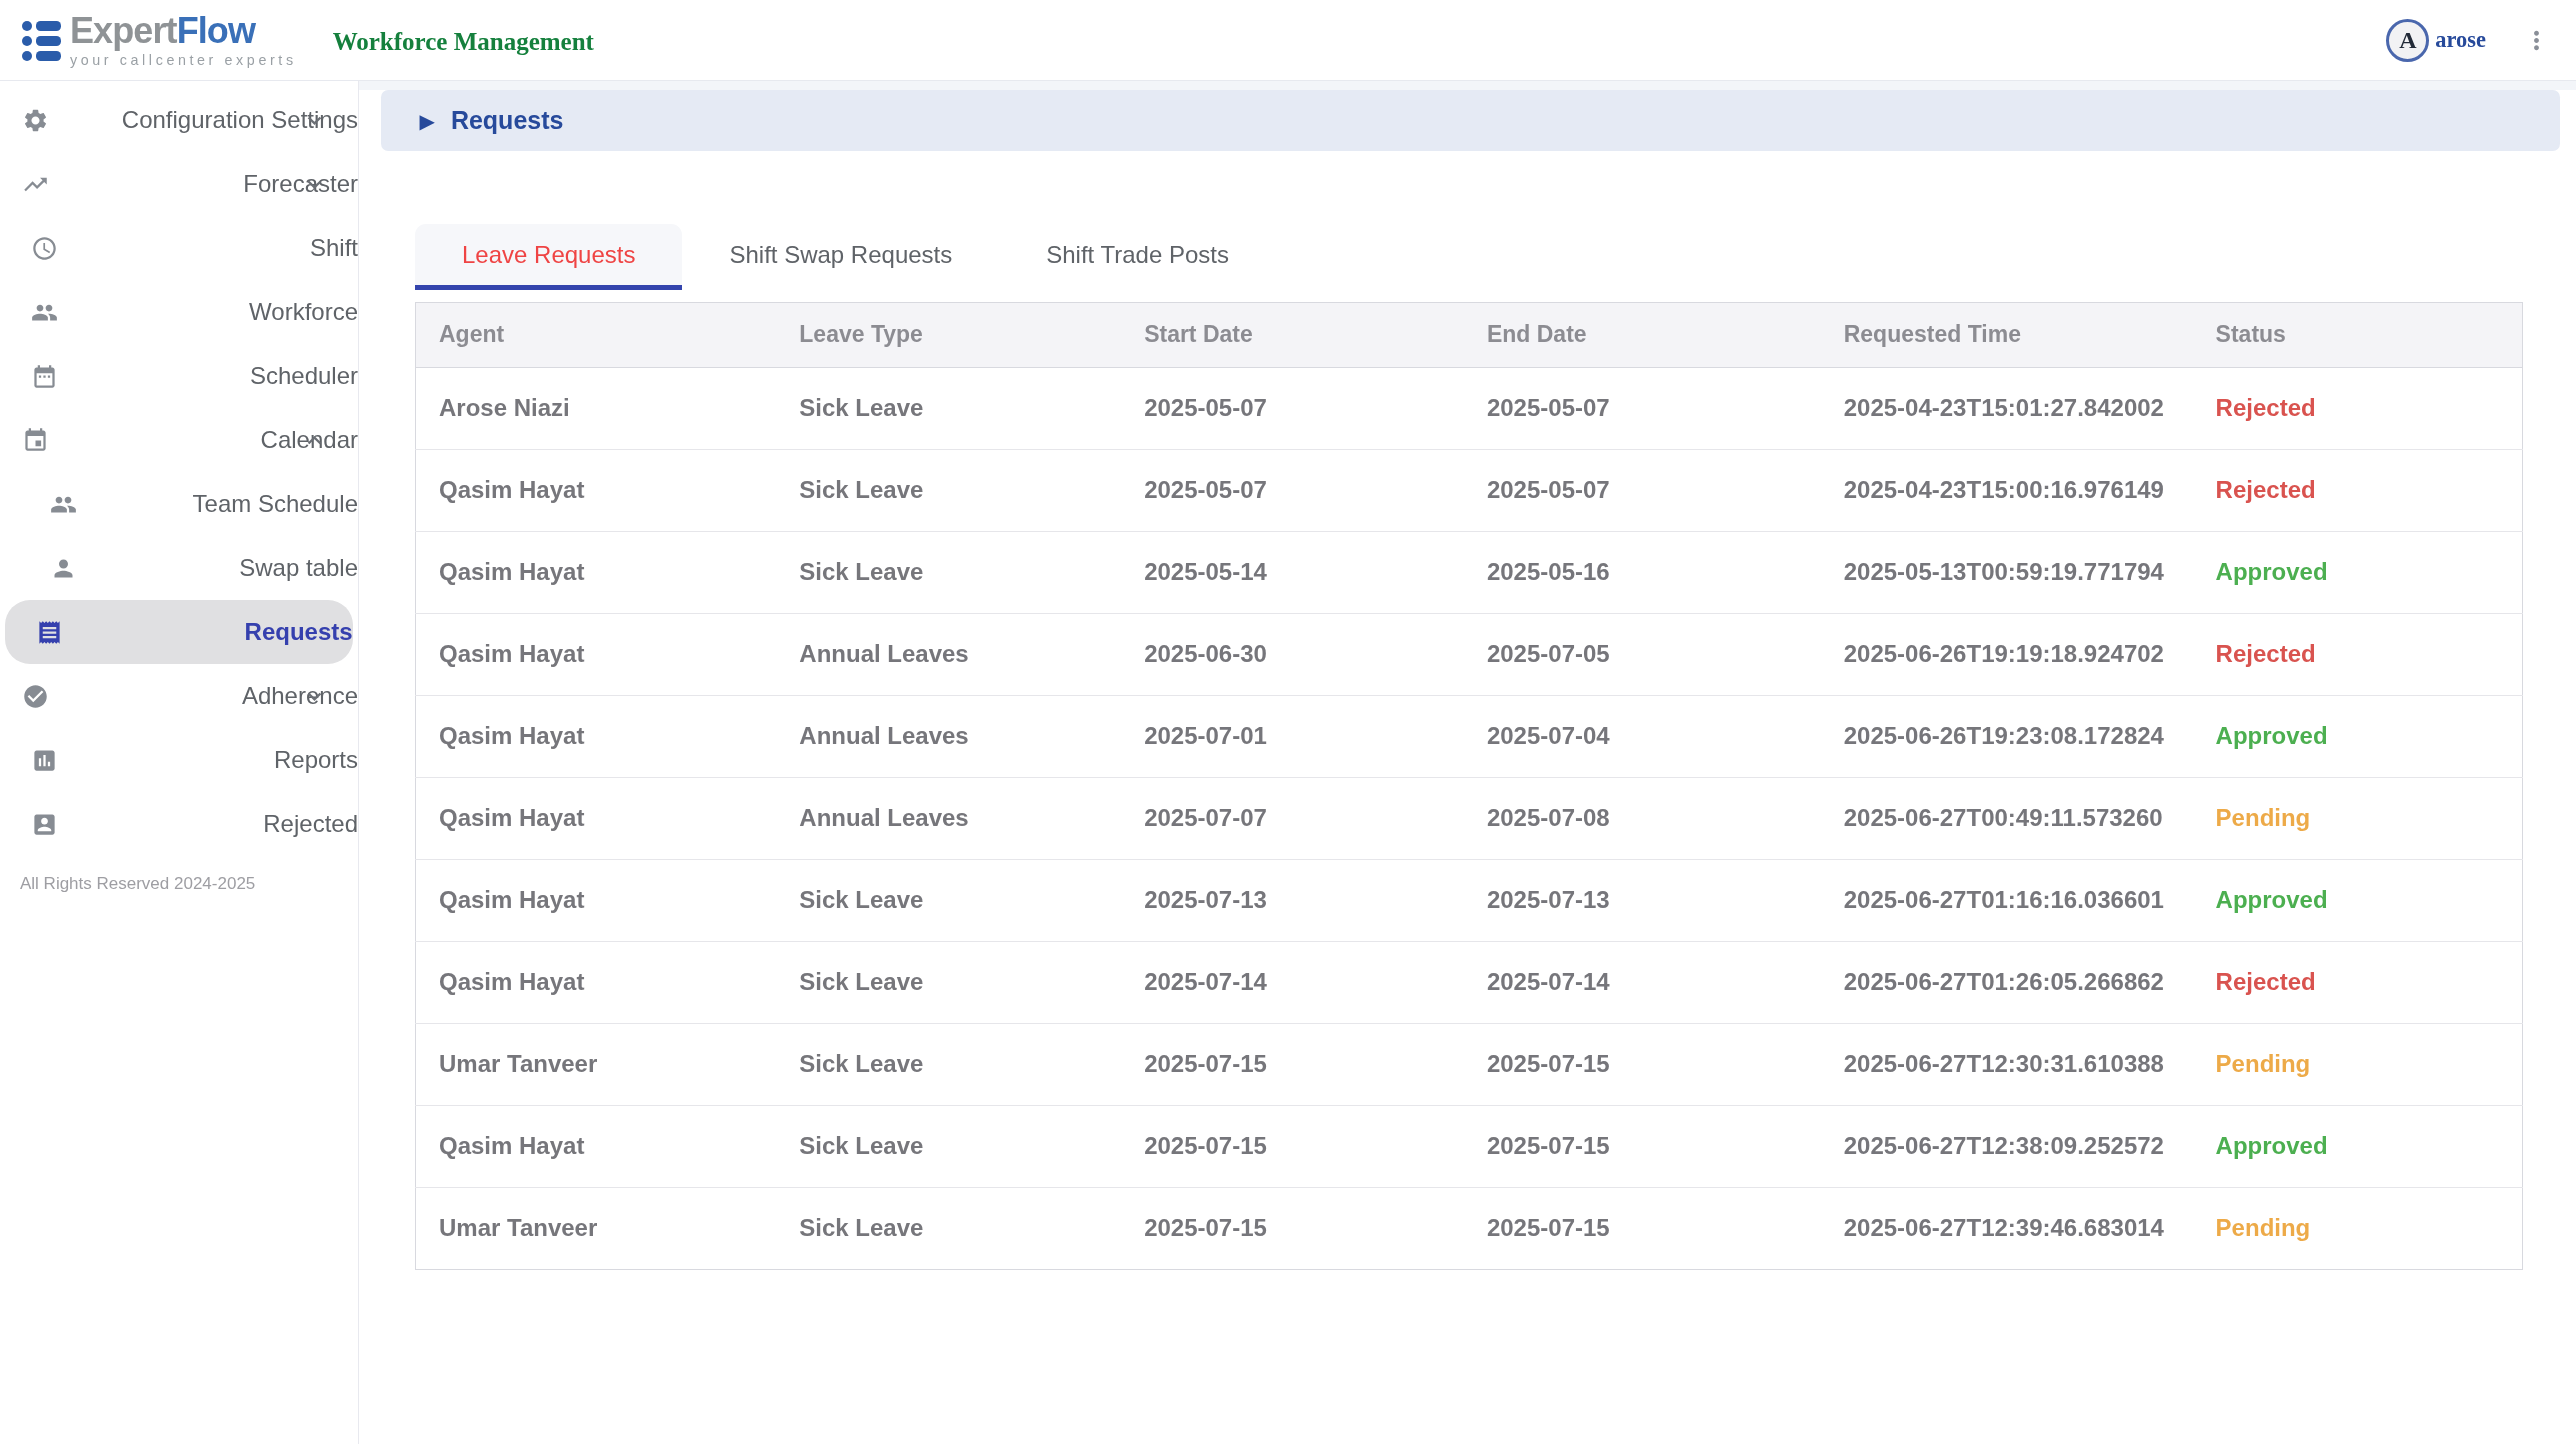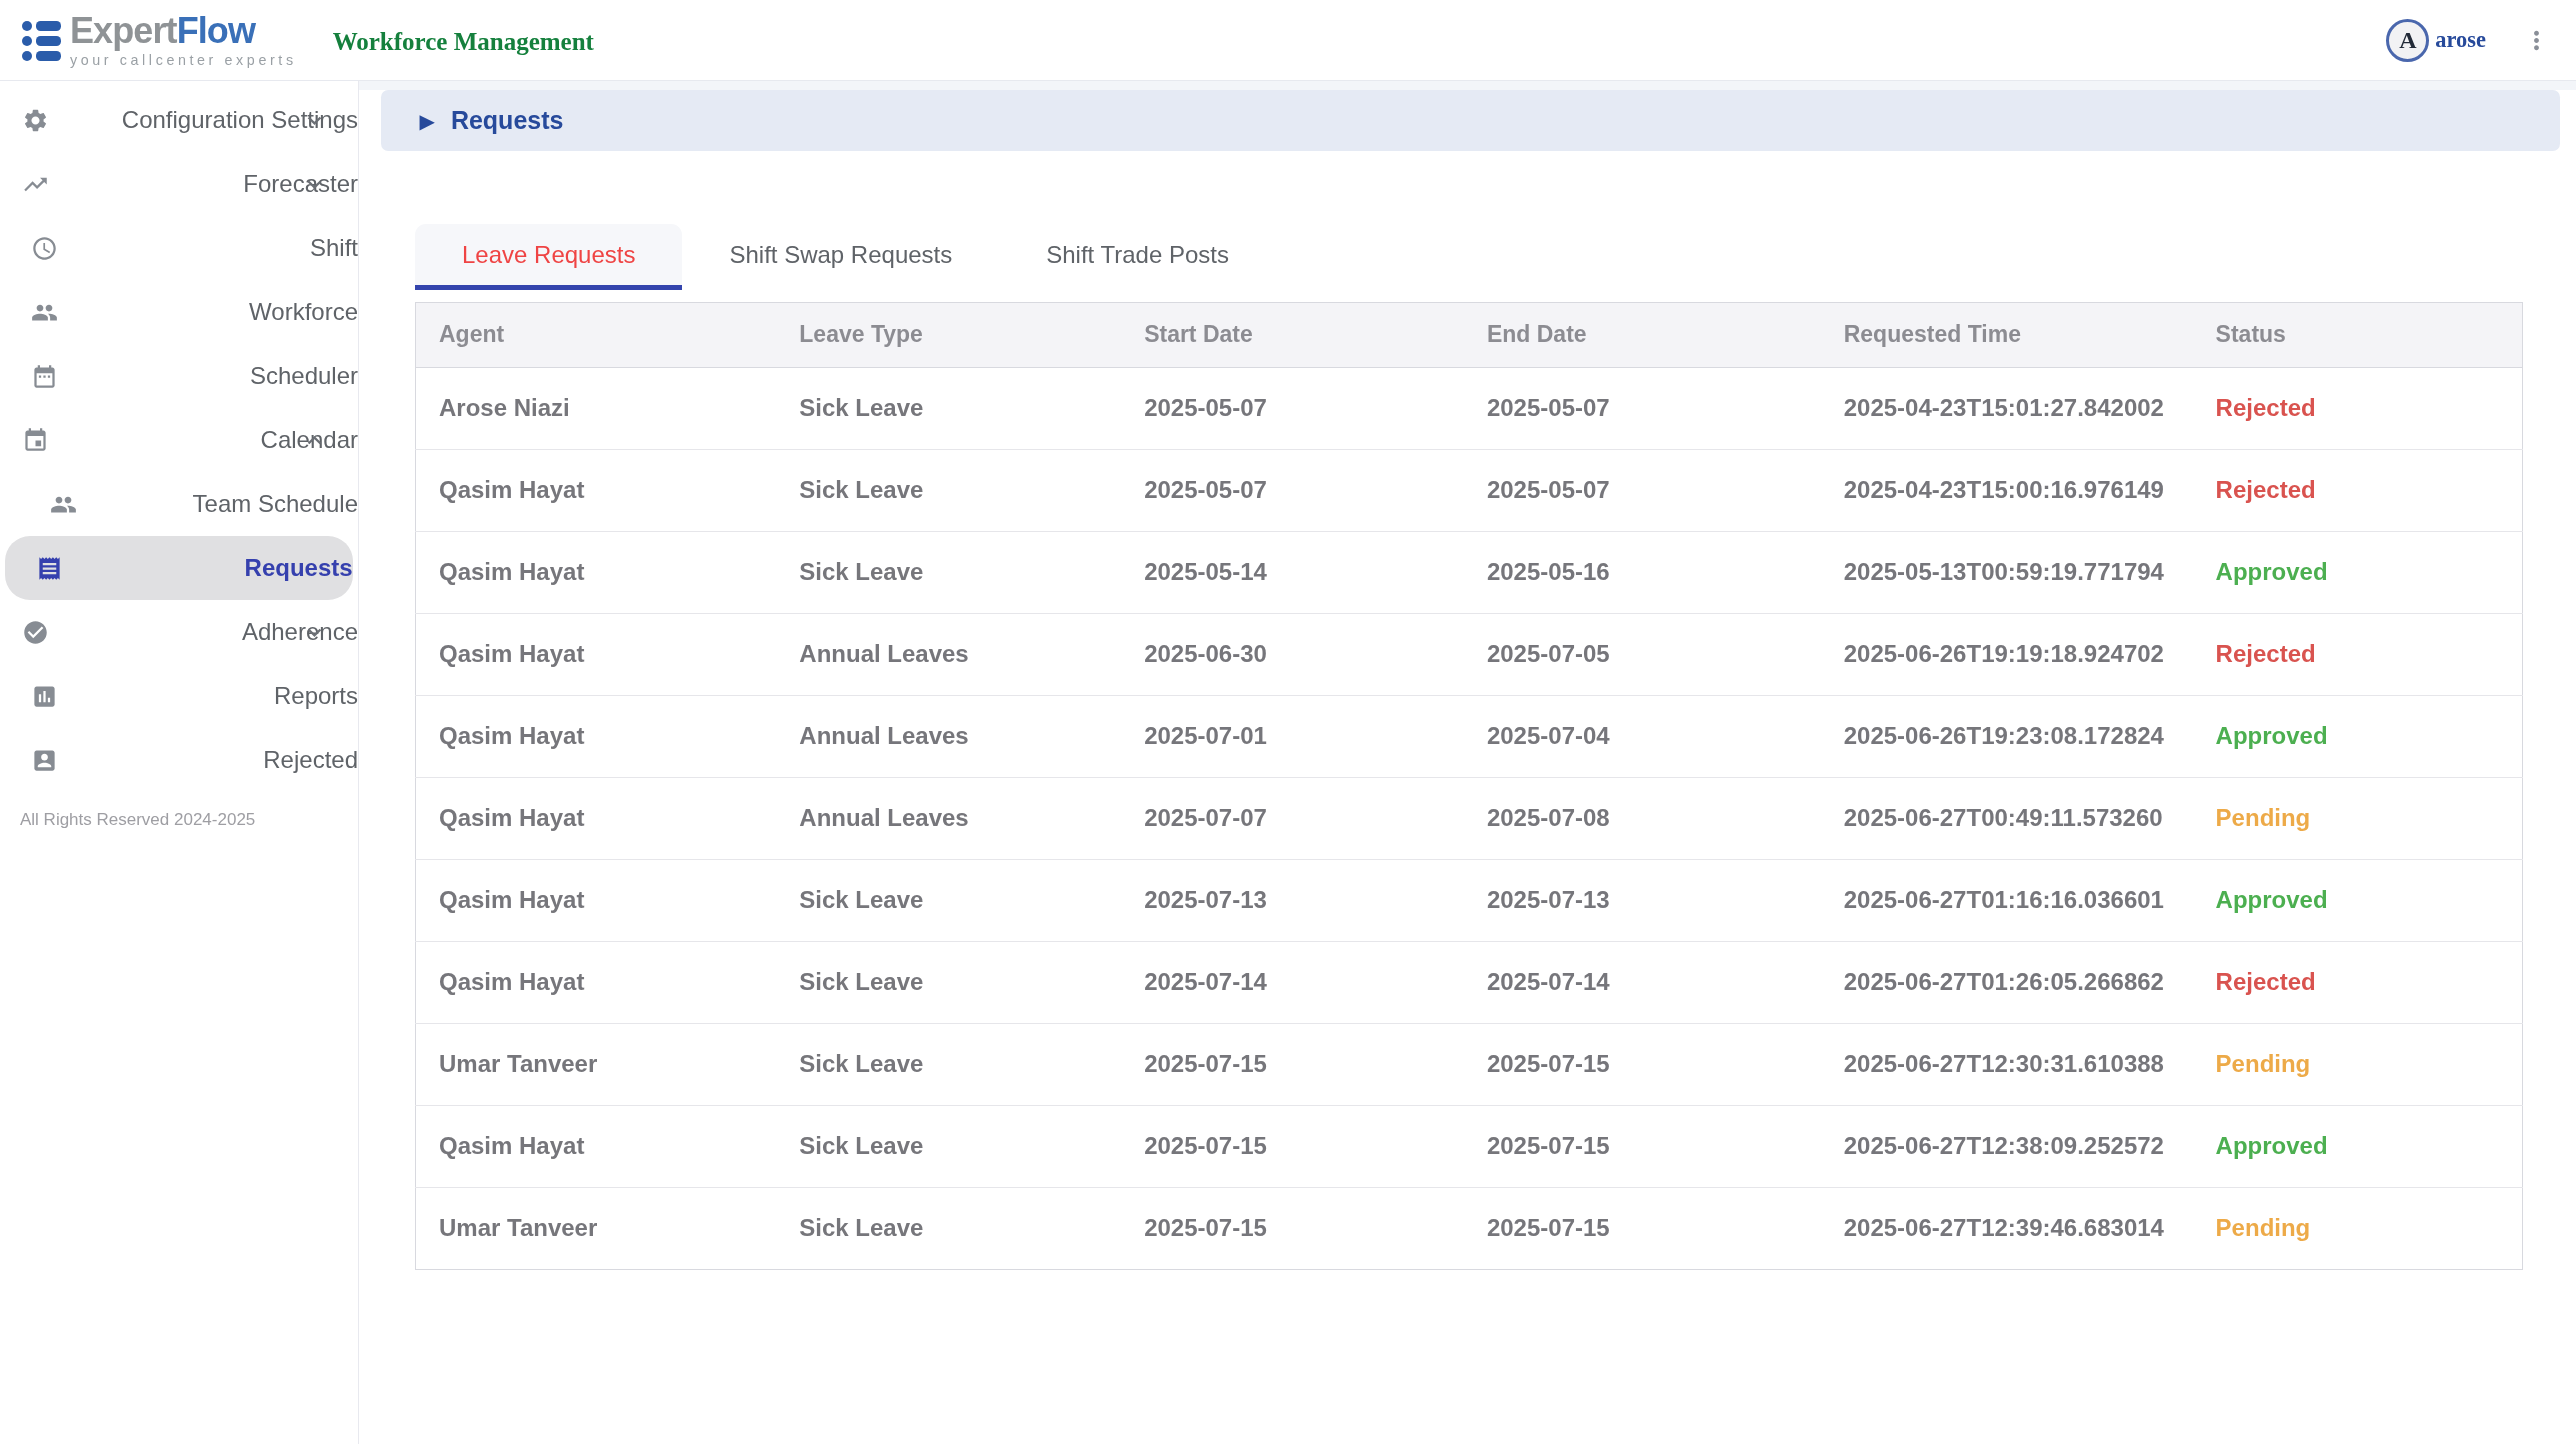--- a/index.html
+++ b/index.html
@@ -175,20 +175,28 @@
               </svg></span>
           </div>
           <div class="nav-item lvl2">
             <span class="nicon">
               <svg viewBox="0 0 24 24" fill="currentColor">
                 <path d="M16 11c1.66 0 2.99-1.34 2.99-3S17.66 5 16 5c-1.66 0-3 1.34-3 3s1.34 3 3 3zm-8 0c1.66 0 2.99-1.34 2.99-3S9.66 5 8 5C6.34 5 5 6.34 5 8s1.34 3 3 3zm0 2c-2.33 0-7 1.17-7 3.5V19h14v-2.5c0-2.33-4.67-3.5-7-3.5zm8 0c-.29 0-.62.02-.97.05 1.16.84 1.97 1.97 1.97 3.45V19h6v-2.5c0-2.33-4.67-3.5-7-3.5z"></path>
               </svg>
             </span>
             <span class="nlabel">Team Schedule</span>
           </div>
+          <div class="nav-item lvl2">
+            <span class="nicon">
+              <svg viewBox="0 0 24 24" fill="currentColor">
+                <path d="M12 12c2.21 0 4-1.79 4-4s-1.79-4-4-4-4 1.79-4 4 1.79 4 4 4zm0 2c-2.67 0-8 1.34-8 4v2h16v-2c0-2.66-5.33-4-8-4z"></path>
+              </svg>
+            </span>
+            <span class="nlabel">Swap table</span>
+          </div>
           <div class="nav-item lvl1 active">
             <span class="nicon">
               <svg viewBox="0 0 24 24" fill="currentColor">
                 <path d="M18 17H6v-2h12v2zm0-4H6v-2h12v2zm0-4H6V7h12v2zM3 22l1.5-1.5L6 22l1.5-1.5L9 22l1.5-1.5L12 22l1.5-1.5L15 22l1.5-1.5L18 22l1.5-1.5L21 22V2l-1.5 1.5L18 2l-1.5 1.5L15 2l-1.5 1.5L12 2l-1.5 1.5L9 2 7.5 3.5 6 2 4.5 3.5 3 2v20z"></path>
               </svg>
             </span>
             <span class="nlabel">Requests</span>
           </div>
           <div class="nav-item lvl0">
             <span class="nicon">

